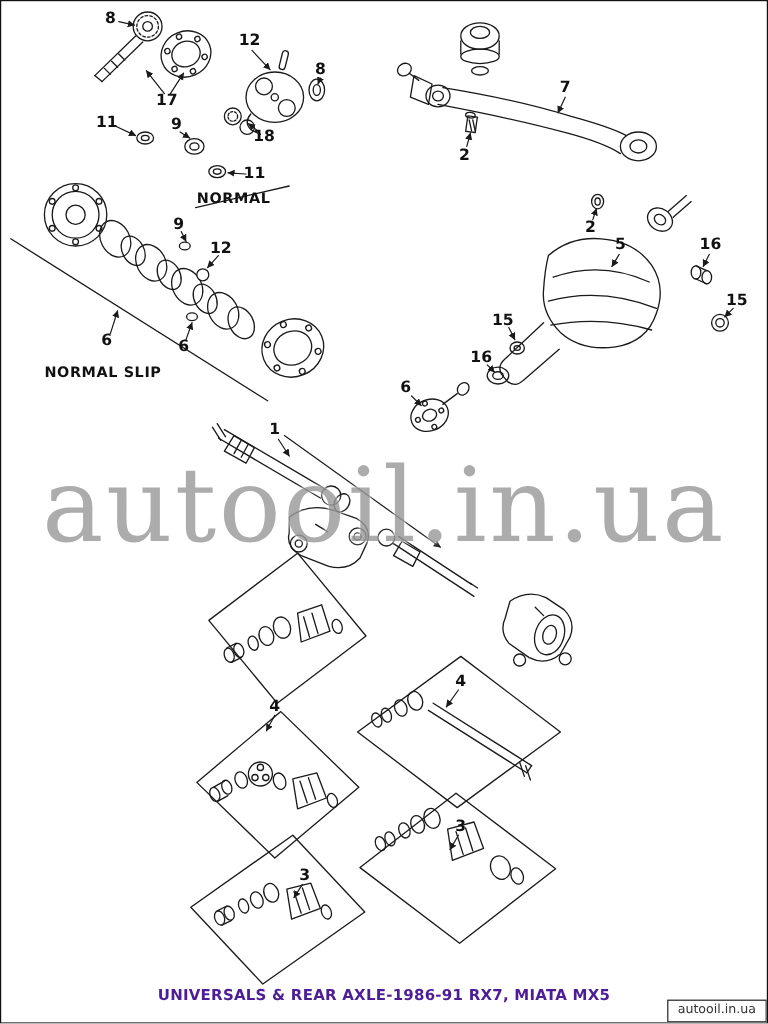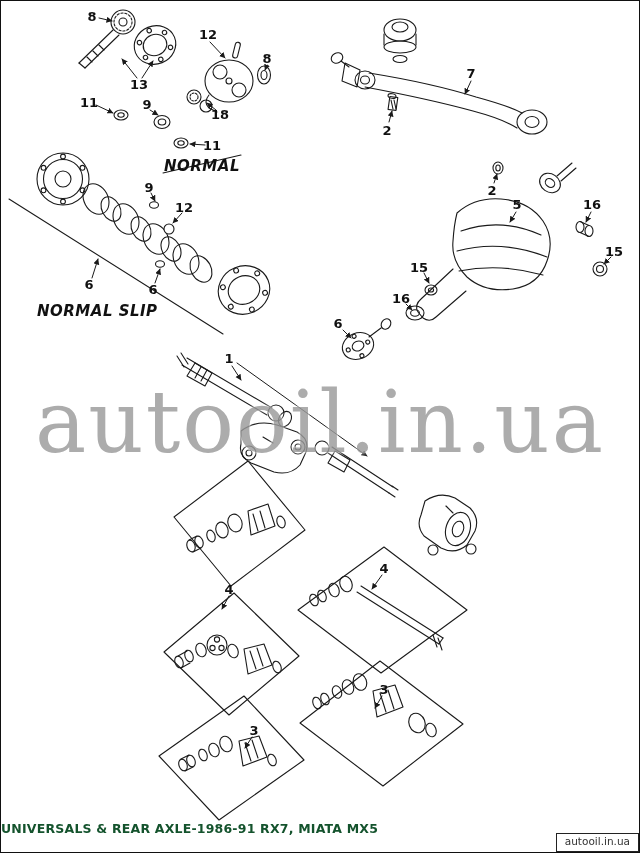--- a/index.html
+++ b/index.html
@@ -8,33 +8,33 @@
   .page {
     position:relative; width:640px; height:853px;
     background:#ffffff; border:1px solid #111; overflow:hidden;
   }
   svg.art { position:absolute; left:0; top:0; z-index:1; }
   .callout {
     position:absolute; transform:translate(-50%,-50%);
     font-weight:700; font-size:13px; color:#111; z-index:2; line-height:1;
   }
   .group-label {
-    position:absolute; font-weight:700; font-size:15px; color:#111;
-    letter-spacing:.5px; z-index:2; line-height:1; white-space:nowrap;font-style:italic;
+    position:absolute; font-weight:700; font-size:12px; color:#111;
+    letter-spacing:.5px; z-index:2; line-height:1; white-space:nowrap;
   }
   .watermark {
     position:absolute; left:50%; top:421px; transform:translate(-50%,-50%);
     font-family:"DejaVu Serif","Liberation Serif",serif;
     font-size:86px; color:#9a9a9a; opacity:.82; white-space:nowrap;
     letter-spacing:2px; z-index:3; pointer-events:none;
     text-shadow:0 0 5px rgba(255,255,255,.95), 0 0 2px rgba(255,255,255,.95);
   }
   .caption {
-    position:absolute; left:0; right:0; top:820px; text-align:left;
-    font-weight:700; font-size:12.5px; color:#14532d; z-index:4; letter-spacing:.2px;
+    position:absolute; left:0; right:0; top:820px; text-align:center;
+    font-weight:700; font-size:12.5px; color:#4c1d95; z-index:4; letter-spacing:.2px;
   }
   .corner {
     position:absolute; right:0; bottom:0; background:#fff;
     border:1px solid #222; padding:1px 8px 2px; font-size:10.5px;
     color:#333; z-index:5; line-height:1.3;
   }
 </style>
 </head>
 <body>
 
@@ -332,21 +332,21 @@
         <line x1="228" y1="595" x2="221" y2="608" marker-end="url(#ah)"></line>
         <line x1="381" y1="695" x2="374" y2="707" marker-end="url(#ah)"></line>
         <line x1="251" y1="736" x2="244" y2="747" marker-end="url(#ah)"></line>
       </g>
     </g>
   </svg>
 
   <span class="callout" style="left:91px;top:15px">8</span>
   <span class="callout" style="left:207px;top:33px">12</span>
   <span class="callout" style="left:266px;top:57px">8</span>
-  <span class="callout" style="left:138px;top:83px">13</span>
+  <span class="callout" style="left:138px;top:83px">17</span>
   <span class="callout" style="left:88px;top:101px">11</span>
   <span class="callout" style="left:146px;top:103px">9</span>
   <span class="callout" style="left:219px;top:113px">18</span>
   <span class="callout" style="left:211px;top:144px">11</span>
   <span class="callout" style="left:148px;top:186px">9</span>
   <span class="callout" style="left:183px;top:206px">12</span>
   <span class="callout" style="left:152px;top:288px">6</span>
   <span class="callout" style="left:88px;top:283px">6</span>
   <span class="callout" style="left:470px;top:72px">7</span>
   <span class="callout" style="left:386px;top:129px">2</span>

